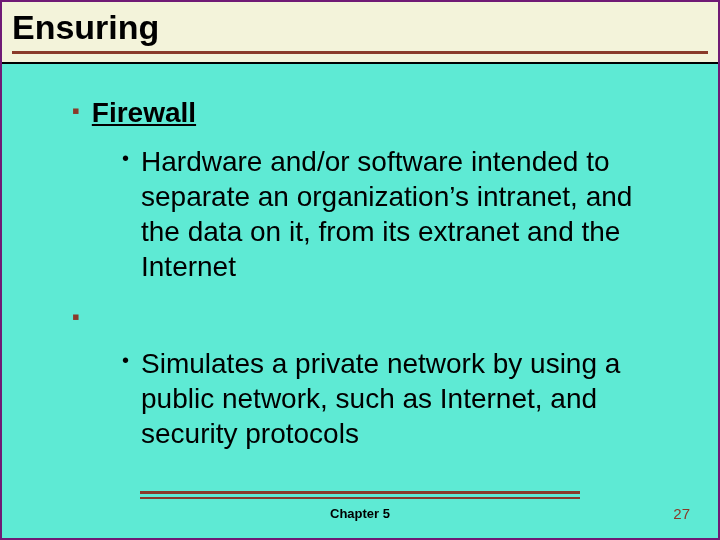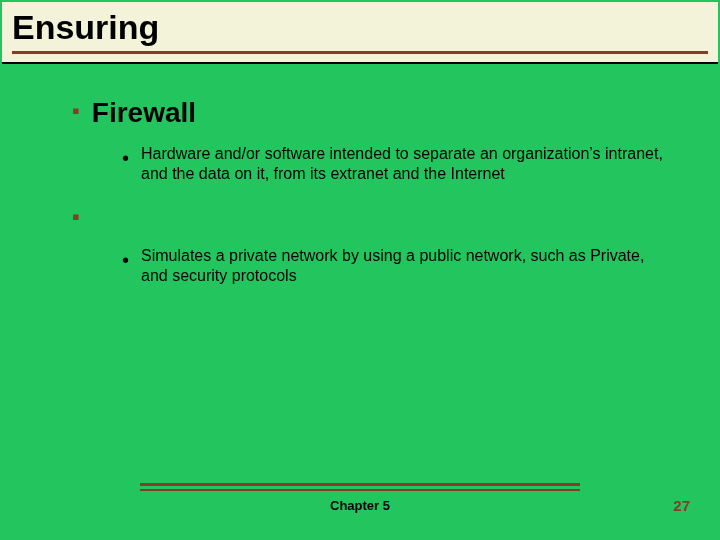--- a/index.html
+++ b/index.html
@@ -6,23 +6,23 @@
   body {
     width: 720px;
     height: 540px;
     background: #ffffff;
     font-family: Arial, Helvetica, sans-serif;
     position: relative;
   }
   .slide {
     width: 720px;
     height: 540px;
-    border: 2px solid #22c55e;
+    border: 2px solid #701a75;
     position: relative;
-    background: #22c55e;
+    background: #5eead4;
   }
   .title-box {
     background: #f3f3da;
     border-bottom: 2px solid #000;
     padding: 6px 10px 8px 10px;
   }
   .title-box h1 {
     font-size: 34px;
     font-weight: bold;
     color: #000;
@@ -47,42 +47,43 @@
     font-size: 22px;
     line-height: 30px;
     margin-right: 12px;
     flex-shrink: 0;
   }
   .level1 .text {
     font-size: 28px;
     font-weight: bold;
     color: #000;
     line-height: 1.2;
+    text-decoration: underline;
   }
   .level2 {
     display: flex;
     align-items: flex-start;
     margin: 6px 0 18px 90px;
   }
   .level2 .bullet {
     color: #000;
     font-size: 20px;
     line-height: 28px;
     margin-right: 12px;
     flex-shrink: 0;
   }
   .level2 .text {
-    font-size: 16px;
+    font-size: 28px;
     color: #000;
     line-height: 1.25;
     max-width: 530px;
   }
   .footer {
     position: absolute;
-    bottom: 8px;
+    bottom: 0;
     left: 0;
     right: 0;
     padding: 16px 28px;
   }
   .footer-rules {
     width: 440px;
     margin: 0 auto 6px auto;
   }
   .footer-rules .r1 {
     height: 3px;
@@ -100,21 +101,21 @@
   }
   .chapter {
     flex: 1;
     text-align: center;
     font-size: 13px;
     font-weight: bold;
     color: #000;
   }
   .pagenum {
     font-size: 15px;
-    font-weight: bold;
+    font-weight: normal;
     color: #8a3a2a;
     width: 40px;
     text-align: right;
   }
   .spacer { width: 40px; }
 </style>
 </head>
 <body>
 
 <div class="slide">
@@ -135,21 +136,21 @@
     <div class="level2">
       <span class="bullet">•</span>
       <span class="text">Hardware and/or software intended to separate an organization’s intranet, and the data on it, from its extranet and the Internet</span>
     </div>
 
     <div class="level1">
       <span class="bullet">▪</span>
     </div>
     <div class="level2">
       <span class="bullet">•</span>
-      <span class="text">Simulates a private network by using a public network, such as Private, and security protocols</span>
+      <span class="text">Simulates a private network by using a public network, such as Internet, and security protocols</span>
     </div>
 
   </div>
 
   <div class="footer">
     <div class="footer-rules">
       <div class="r1"></div>
       <div class="r2"></div>
     </div>
     <div class="footer-row">

